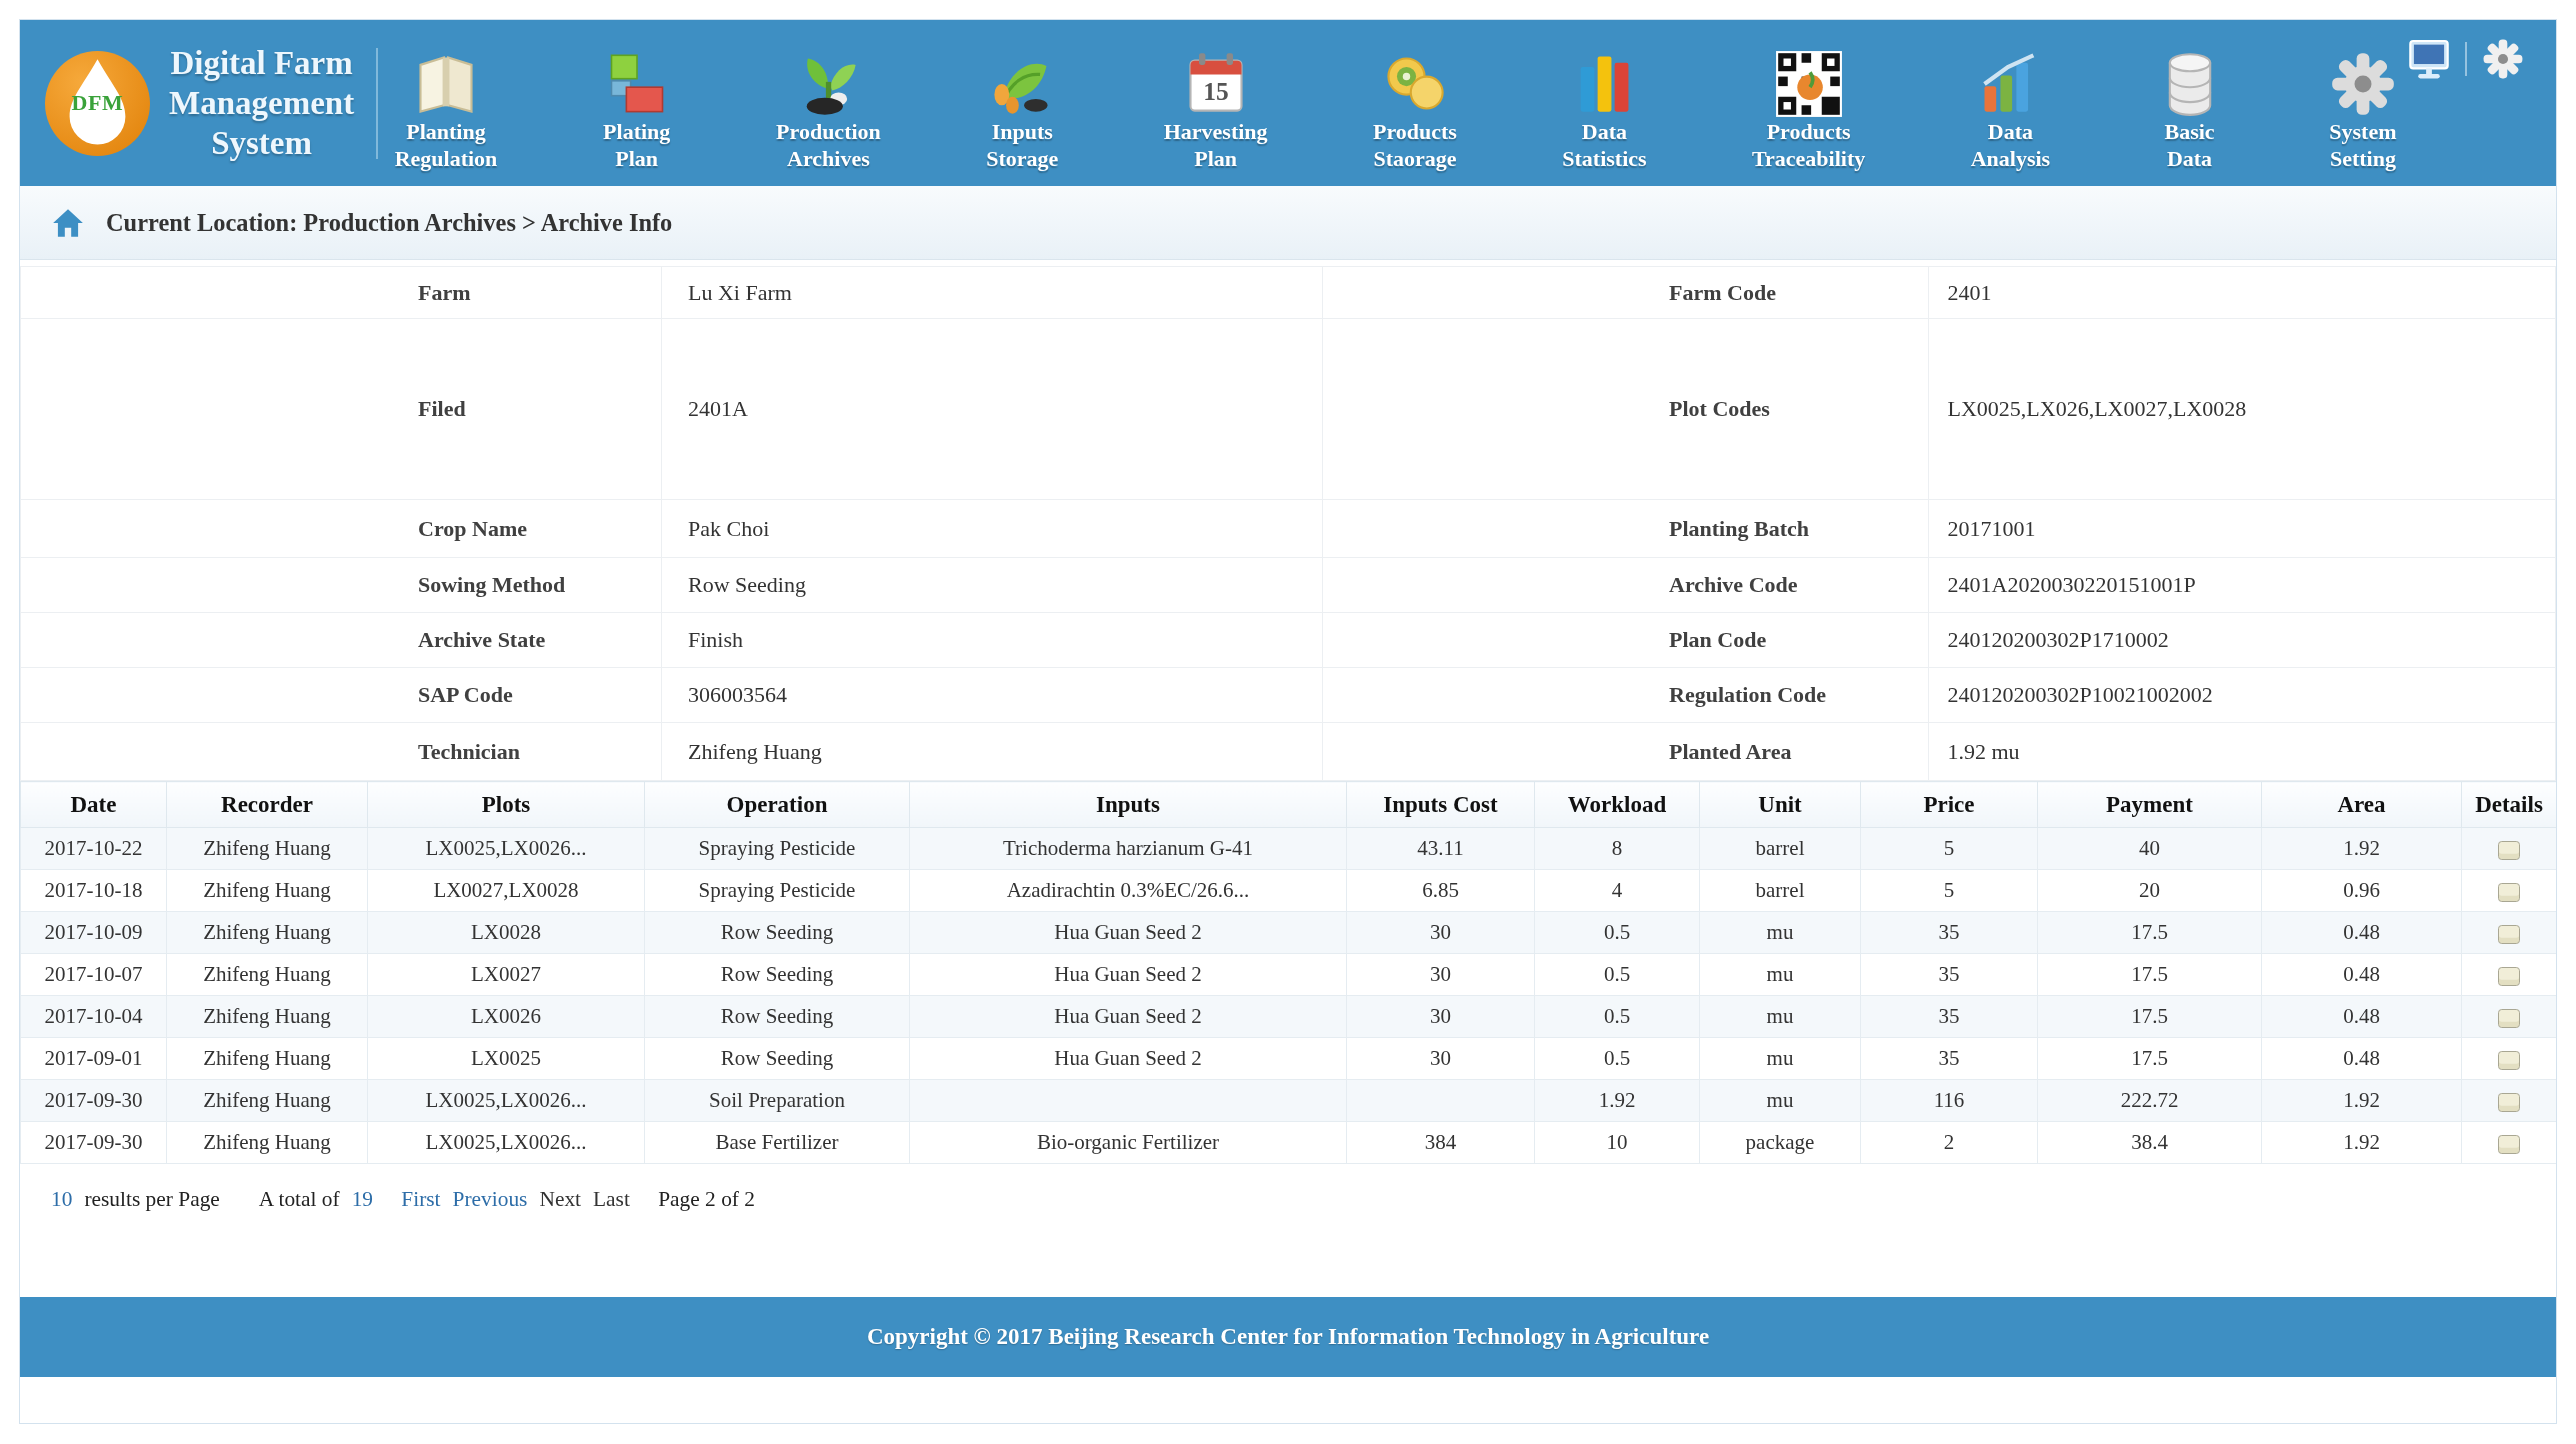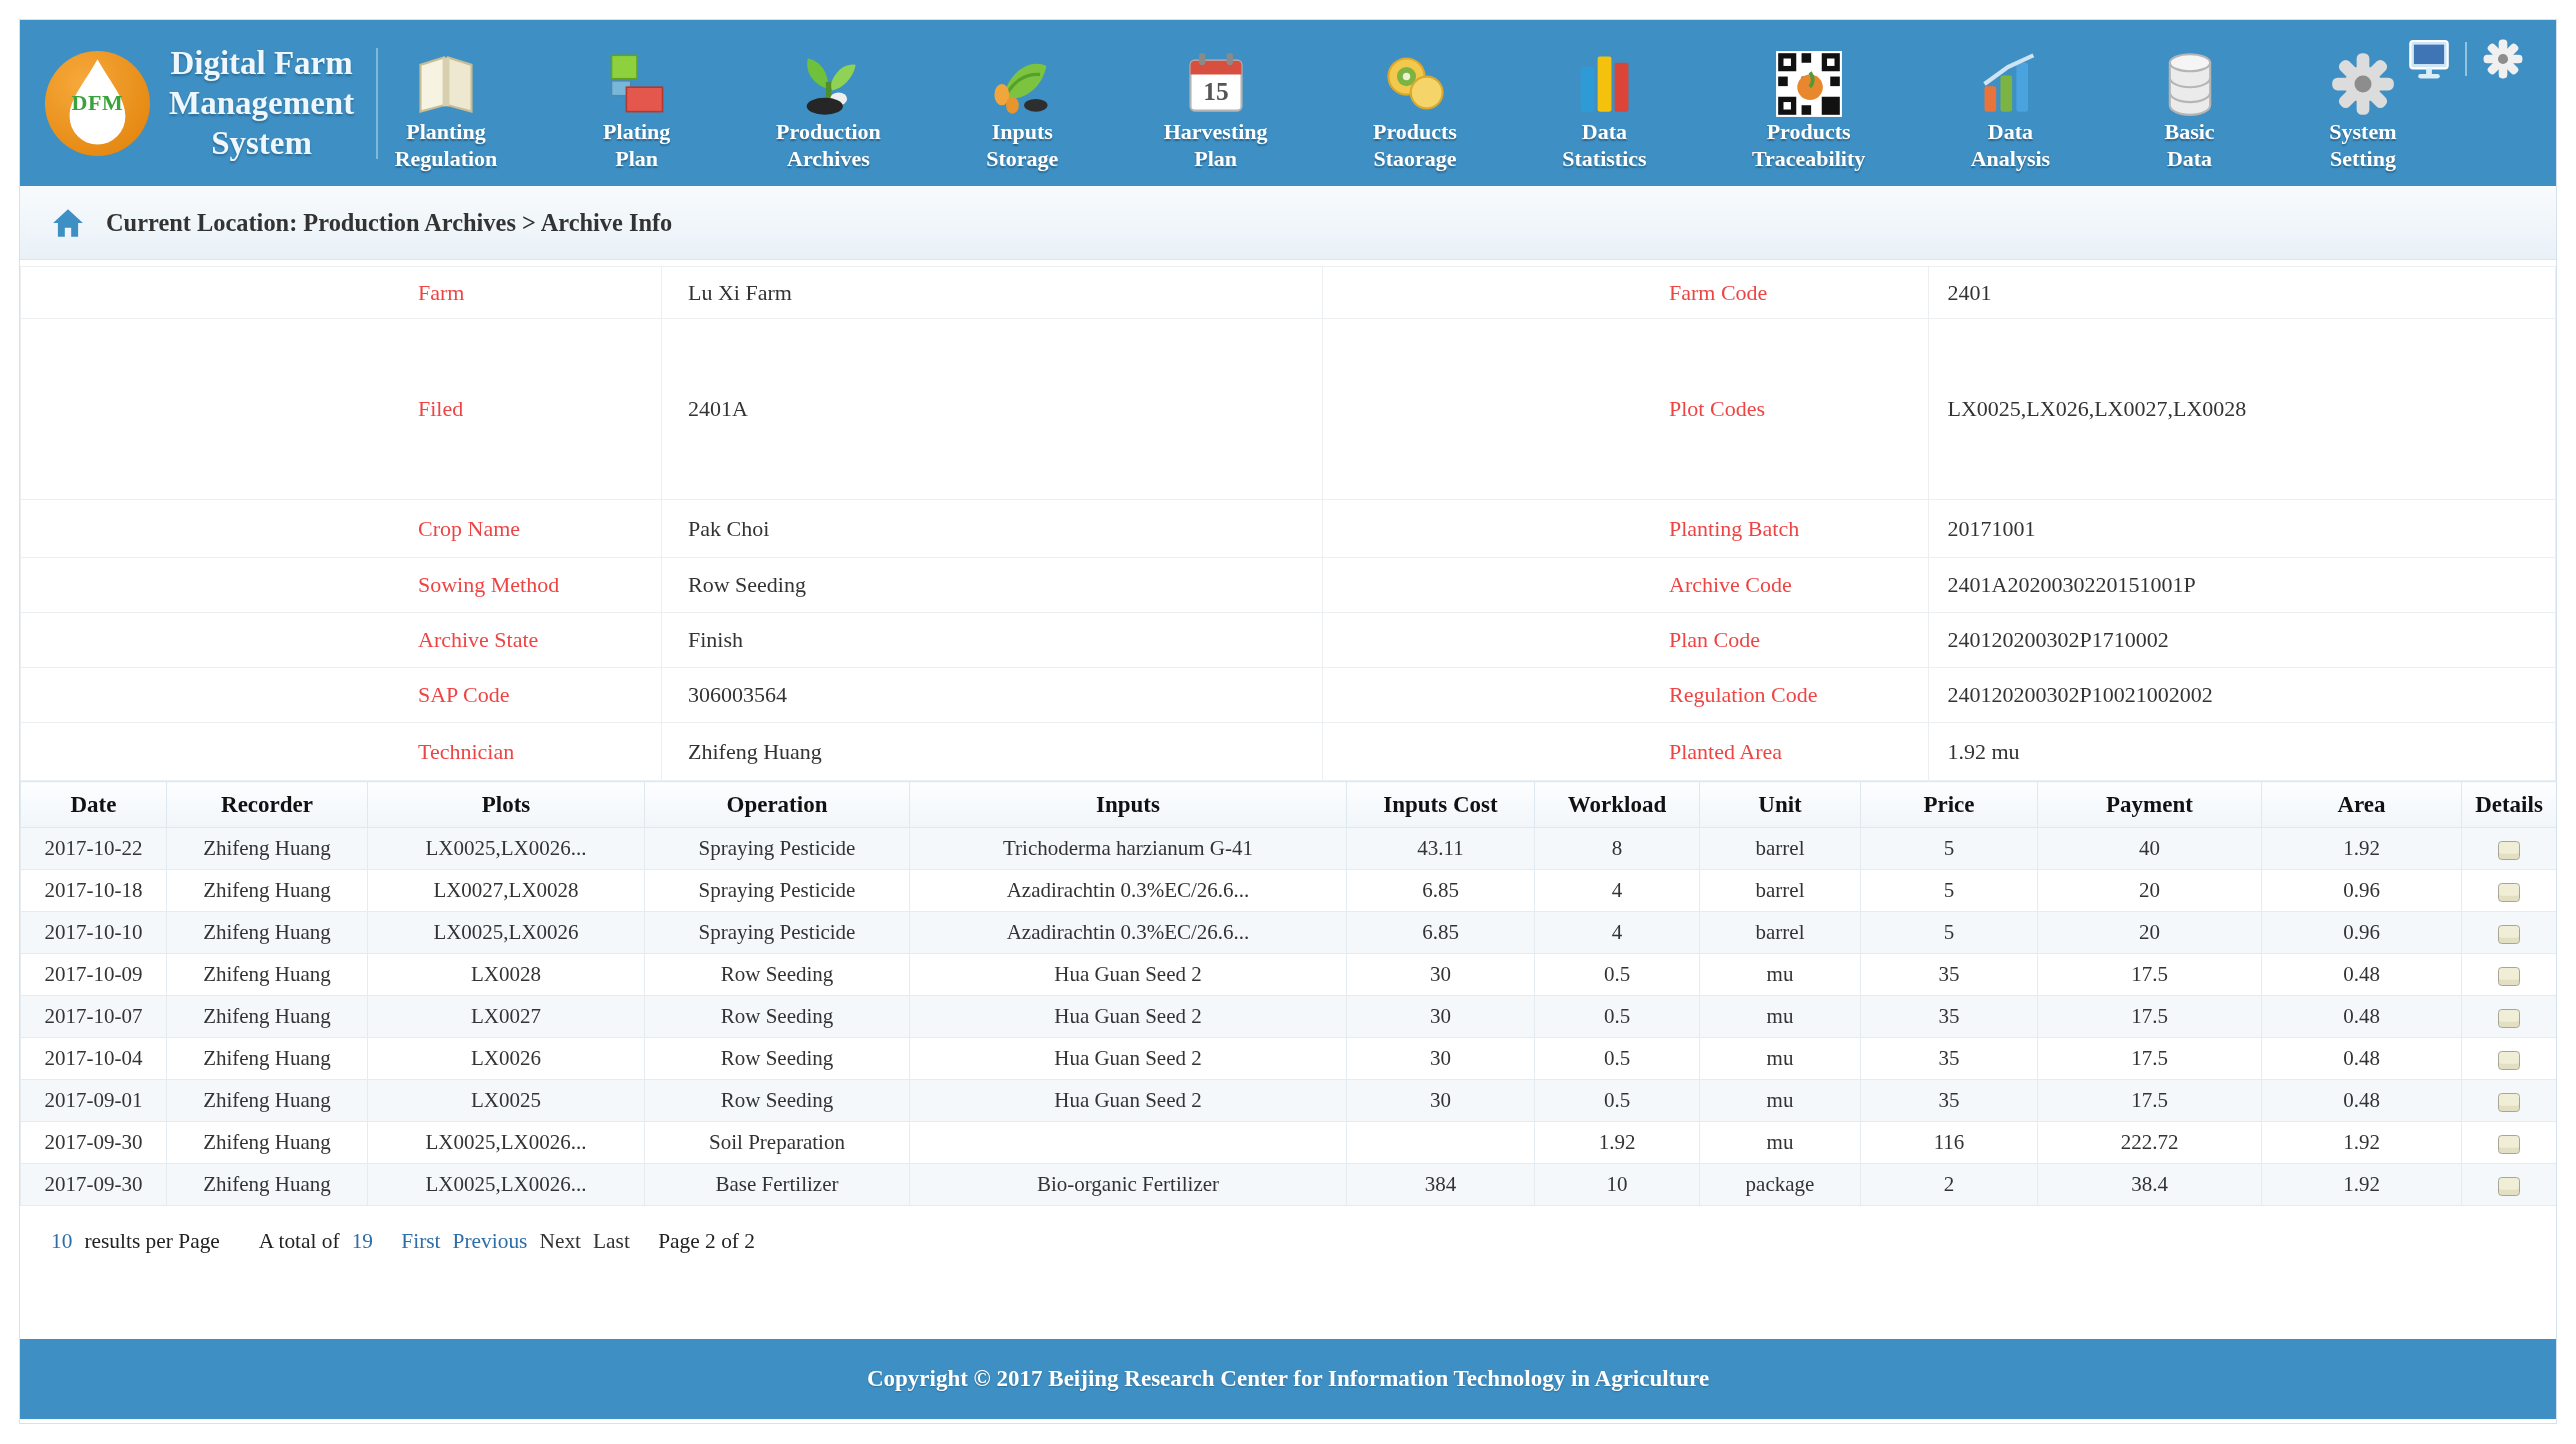--- a/index.html
+++ b/index.html
@@ -44,21 +44,21 @@
 
   
   .breadcrumb-bar { height:74px; background:linear-gradient(#f8fbfd,#e9f1f7);
                     border-bottom:0.7px solid #dae5ed; display:flex; align-items:center; padding-left:31px; }
   .home-icon svg { width:34px; height:34px; display:block; }
   .crumb-text { margin-left:21px; font-size:24.4px; font-weight:bold; color:#333; }
 
   
   .info-table { width:100%; border-collapse:collapse; table-layout:fixed; margin-top:6px; }
   .info-table td { border:0.7px solid #eceff2; font-size:22px; vertical-align:middle; overflow:hidden; }
-  .ilabel  { font-weight:normal; color:#ef4444; padding-left:397px; white-space:nowrap;margin-top:48px; }
+  .ilabel  { font-weight:bold; color:#404040; padding-left:397px; white-space:nowrap;margin-top:48px; }
   .ilabel.r { padding-left:346px; }
   .ivalue  { padding-left:26px; color:#333; white-space:nowrap; }
   .ivalue.r { padding-left:18.5px; }
   .ir  { height:55px; }
   .ir1 { height:52px; }
   .tall { height:181px;border-radius:18px; }
   .ir3 { height:58px; }
   .ir7 { height:58px; }
 
   
@@ -446,36 +446,20 @@
       <td>4</td>
       <td>barrel</td>
       <td>5</td>
       <td>20</td>
       <td>0.96</td>
       <td>
         <span class="details-icon"></span>
       </td>
     </tr>
 
-    <tr class="data-row">
-      <td>2017-10-10</td>
-      <td>Zhifeng Huang</td>
-      <td>LX0025,LX0026</td>
-      <td>Spraying Pesticide</td>
-      <td>Azadirachtin 0.3%EC/26.6...</td>
-      <td>6.85</td>
-      <td>4</td>
-      <td>barrel</td>
-      <td>5</td>
-      <td>20</td>
-      <td>0.96</td>
-      <td>
-        <span class="details-icon"></span>
-      </td>
-    </tr>
 
     <tr class="data-row">
       <td>2017-10-09</td>
       <td>Zhifeng Huang</td>
       <td>LX0028</td>
       <td>Row Seeding</td>
       <td>Hua Guan Seed 2</td>
       <td>30</td>
       <td>0.5</td>
       <td>mu</td>

